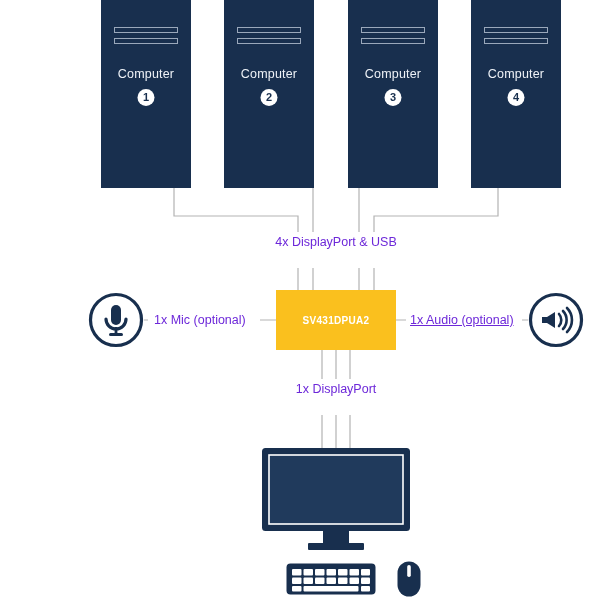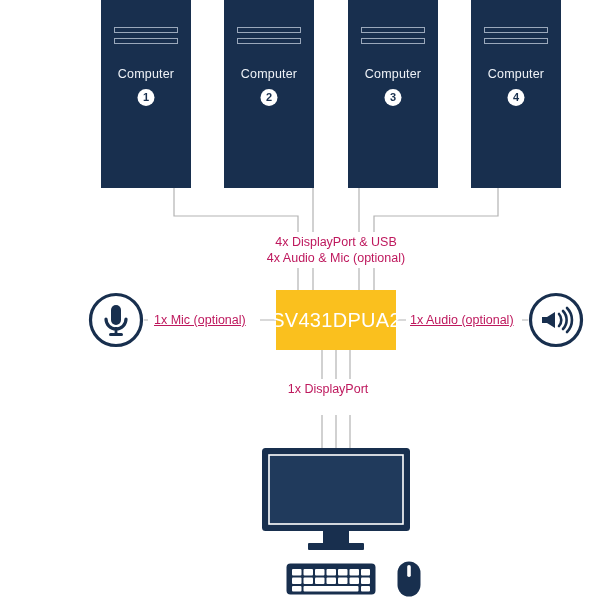--- a/index.html
+++ b/index.html
@@ -72,47 +72,47 @@
     color: #182F4E;
     font-size: 11px;
     font-weight: bold;
     line-height: 17px;
     text-align: center;
   }
 
   
   .wire-label {
     position: absolute;
-    color: #be185d;
+    color: #6d28d9;
     font-size: 12.5px;
     line-height: 16px;
     white-space: nowrap;
     text-align: center;
   }
   #label-top    { left: 300px; top: 234px; transform: translateX(-50%); }
-  #label-bottom { left: 292px; top: 381px; transform: translateX(-50%); }
-  #label-mic    { left: 118px; top: 312px; text-decoration: underline; }
+  #label-bottom { left: 300px; top: 381px; transform: translateX(-50%); }
+  #label-mic    { left: 118px; top: 312px; }
   #label-audio  { left: 374px; top: 312px; text-decoration: underline; }
 
   
   #kvm-box {
     position: absolute;
     left: 240px;
     top: 290px;
     width: 120px;
     height: 60px;
     background: #FAC01E;
     display: flex;
     align-items: center;
     justify-content: center;
   }
   #kvm-box .kvm-text {
     color: #ffffff;
-    font-size: 20px;
-    font-weight: normal;
+    font-size: 10px;
+    font-weight: bold;
     letter-spacing: .3px;
   }
 
   
   .icon-circle {
     position: absolute;
     width: 56px;
     height: 56px;
     top: 292px;
   }
@@ -193,21 +193,20 @@
     <div class="tower-slots">
       <div class="slot"></div>
       <div class="slot"></div>
     </div>
     <div class="tower-label">Computer</div>
     <div class="tower-badge">4</div>
   </div>
 
   <div class="wire-label" id="label-top">
     <div>4x DisplayPort &amp; USB</div>
-    <div>4x Audio &amp; Mic (optional)</div>
   </div>
 
   <div class="wire-label" id="label-bottom">
     <div>1x DisplayPort</div>
   </div>
 
   <div class="wire-label" id="label-mic">1x Mic (optional)</div>
   <div class="wire-label" id="label-audio">1x Audio (optional)</div>
 
   <div id="kvm-box">

